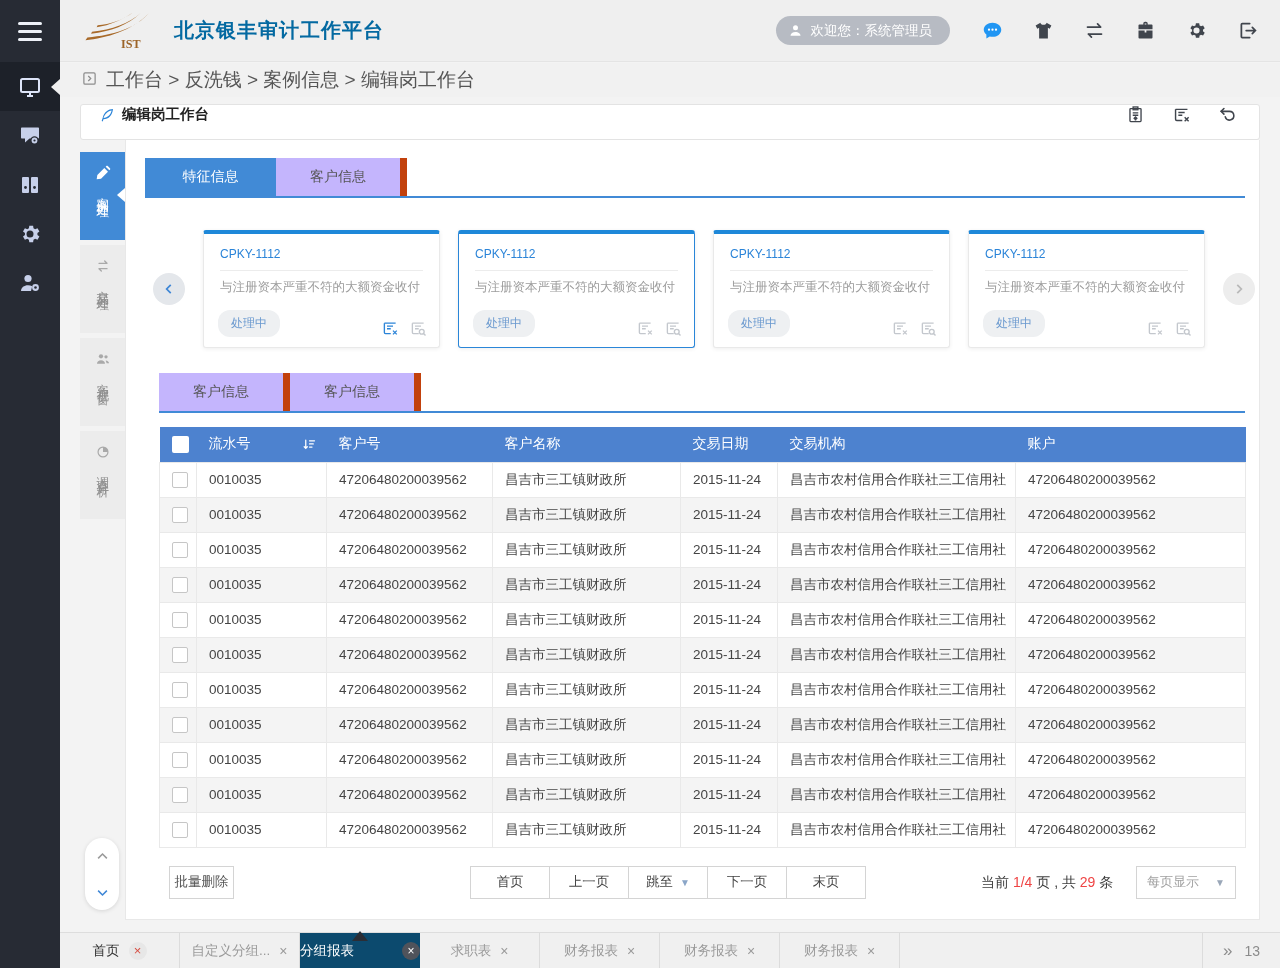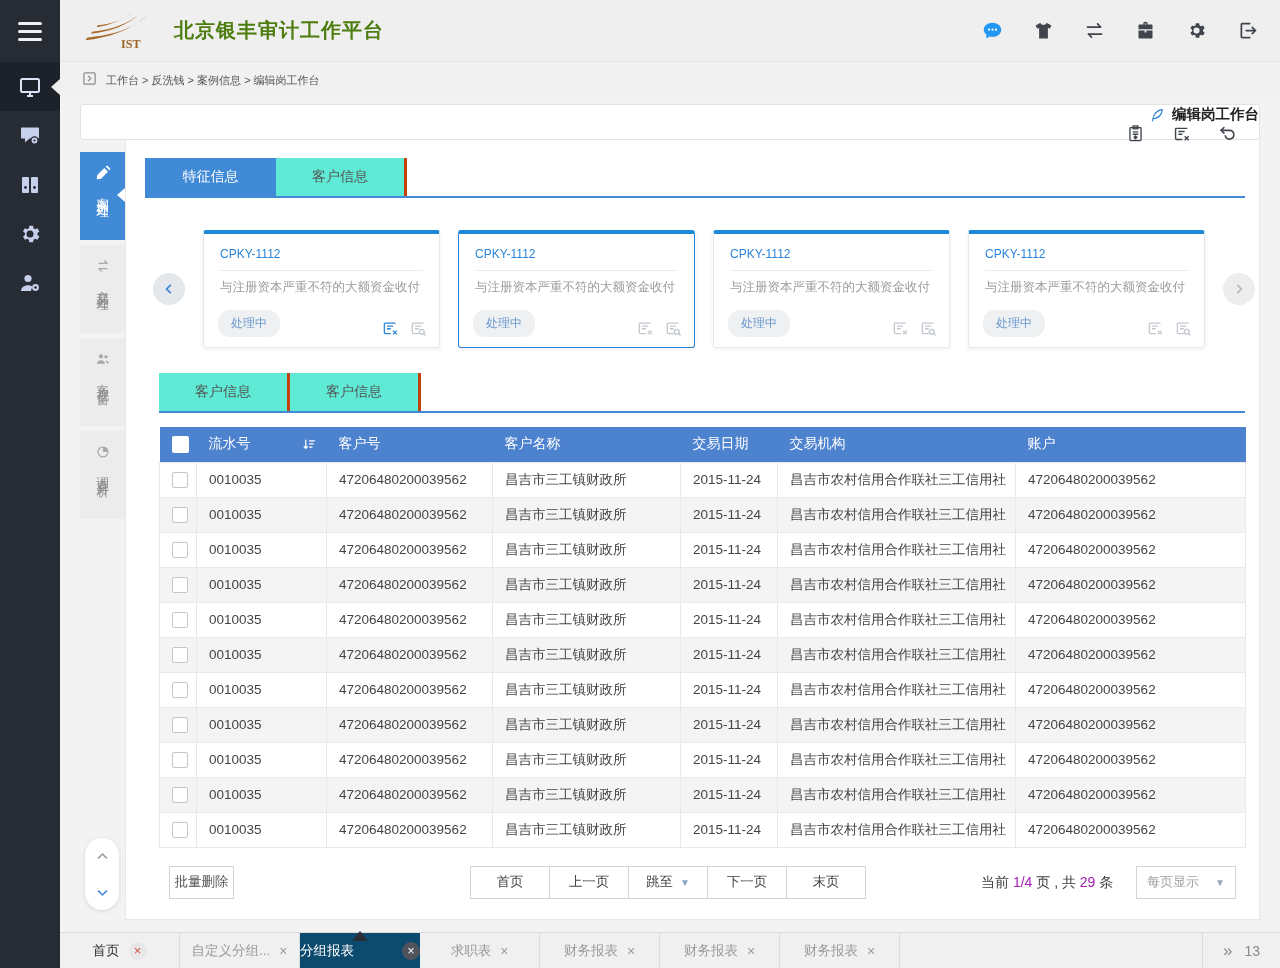--- a/index.html
+++ b/index.html
@@ -16,35 +16,35 @@
   .hamburger { height:62px; display:flex; flex-direction:column; justify-content:center; align-items:center; gap:5px; cursor:pointer; }
   .hamburger i { display:block; width:24px; height:3px; background:#eef1f8; border-radius:2px; }
   .sb-item { position:relative; height:49px; display:flex; align-items:center; justify-content:center; color:#c7d0ea; cursor:pointer; }
   .sb-item svg { width:24px; height:24px; }
   .sb-item.active { background:#1d2129; color:#dde4f8; }
   .sb-item.active::after { content:''; position:absolute; right:0; top:50%; margin-top:-8px; border:8px solid transparent; border-right:9px solid #efefef; }
 
   
   .topbar { position:absolute; left:60px; top:0; width:1220px; height:62px; background:#efefef; border-bottom:1px solid #e4e4e4; display:flex; align-items:center; }
   .logo { margin-left:18px; }
-  .app-title { margin-left:10px; font-size:20px; font-weight:bold; color:#4d7c0f; letter-spacing:1px; }
+  .app-title { margin-left:10px; font-size:20px; font-weight:bold; color:#0369a1; letter-spacing:1px; }
   .topbar-right { margin-left:auto; display:flex; align-items:center; gap:30px; padding-right:22px; }
   .welcome { display:flex; align-items:center; gap:8px; height:29px; background:#b7bbc3; color:#fff; border-radius:15px; padding:0 18px 0 12px; font-size:13.5px; cursor:pointer; margin-right:2px; }
   .welcome .icon svg { width:15px; height:15px; }
   .hicon { color:#40454d; cursor:pointer; }
   .hicon svg { width:21px; height:21px; }
 
   
   .crumb-row { position:absolute; left:60px; top:63px; width:1220px; height:34px; background:#f1f1f1; display:flex; align-items:center; padding-left:22px; }
   .crumb-box { color:#8d8d8d; margin-right:9px; cursor:pointer; }
   .crumb-box svg { width:15px; height:15px; }
-  .crumb-text { font-size:11px; color:#555; }
-
-  
-  .wb-bar { position:absolute; left:80px; top:104px; width:1180px; height:36px; background:#fff; border:1px solid #e3e3e3; border-radius:3px; display:flex; align-items:flex-end; z-index:5;flex-direction:column; }
+  .crumb-text { font-size:19px; color:#555; }
+
+  
+  .wb-bar { position:absolute; left:80px; top:104px; width:1180px; height:36px; background:#fff; border:1px solid #e3e3e3; border-radius:3px; display:flex; align-items:flex-start; z-index:5; }
   .wb-title { display:flex; align-items:center; gap:7px; margin-left:18px; font-size:14.5px; font-weight:bold; color:#222; }
   .wb-title .icon { color:#2b84d8; }
   .wb-title .icon svg { width:16px; height:16px; }
   .wb-actions { margin-left:auto; display:flex; align-items:center; gap:27px; padding-right:22px; color:#555; }
   .wb-actions .hicon svg { width:19px; height:19px; }
 
   
   .content { position:absolute; left:80px; top:140px; width:1180px; height:780px; }
   .vtabs { position:absolute; left:0; top:0; width:45px; height:100%; }
   .vtab { position:relative; width:45px; height:88px; margin:0 0 5px 0; background:#ececec; color:#8f8f8f; display:flex; flex-direction:column; align-items:center; padding-top:13px; cursor:pointer; }
@@ -59,21 +59,21 @@
   .vscroll .icon { cursor:pointer; }
   .vscroll .icon svg { width:15px; height:15px; }
   .vscroll .up { color:#9a9a9a; } .vscroll .down { color:#3f87d6; }
 
   .panel { position:absolute; left:45px; top:0; width:1135px; height:780px; background:#fff; border:1px solid #e8e8e8; border-top:none; }
 
   
   .htabs { display:flex; }
   .tabs1 { margin:18px 0 0 19px; }
   .tabs2 { margin:25px 0 0 33px; }
-  .htab { position:relative; width:131px; height:38px; background:#5eead4; color:#555; font-size:14px; display:flex; align-items:center; justify-content:center; cursor:pointer; border-right:3px solid #c2410c; }
+  .htab { position:relative; width:131px; height:38px; background:#c4b5fd; color:#555; font-size:14px; display:flex; align-items:center; justify-content:center; cursor:pointer; border-right:7px solid #c2410c; }
   .htab.active { background:#418ad6; color:#fff; border-right:none; }
   .htab.active::after { content:''; position:absolute; bottom:-8px; left:50%; margin-left:-8px; border:8px solid transparent; border-top:8px solid #418ad6; z-index:3; }
   .blue-line1 { height:2px; background:#418ad6; margin-left:19px; width:1100px; }
   .blue-line2 { height:2px; background:#418ad6; margin-left:33px; width:1086px; }
 
   
   .carousel { display:flex; align-items:center; margin:32px 0 0 27px; }
   .nav-btn { width:32px; height:32px; border-radius:50%; display:flex; align-items:center; justify-content:center; cursor:pointer; flex:0 0 auto; }
   .nav-btn svg { width:14px; height:14px; }
   .nav-prev { background:#e4e7eb; color:#3f87d6; margin-right:18px; }
@@ -104,21 +104,21 @@
   td.cbcell, th.cbcell { padding-left:9px; }
 
   
   .tfoot { position:relative; margin:18px 0 0 33px; width:1086px; height:34px; font-size:14px; }
   .btn { display:inline-flex; align-items:center; justify-content:center; background:#fff; border:1px solid #d4d4d4; color:#444; height:33px; cursor:pointer; }
   .batch { position:absolute; left:10px; width:65px; font-size:13.5px; color:#555; }
   .pager { position:absolute; left:312px; display:flex; }
   .pager .btn { width:80px; margin-left:-1px; }
   .pager .caret { color:#8ba6c8; font-size:10px; margin-left:7px; }
   .stats { position:absolute; left:822px; top:8px; color:#3c3c3c; }
-  .stats b { color:#a21caf; font-weight:normal; }
+  .stats b { color:#ef4444; font-weight:normal; }
   .pagesize { position:absolute; right:9px; width:100px; justify-content:space-between; padding:0 10px; color:#a2a2a2; font-size:13px; }
   .pagesize .caret { color:#9aa7b8; font-size:10px; }
 
   
   .bbar { position:absolute; left:60px; right:0; bottom:0; height:36px; background:#f0f0f0; border-top:1px solid #ddd; display:flex; z-index:15; }
   .btab { position:relative; width:120px; display:flex; align-items:center; justify-content:center; gap:9px; font-size:13.5px; color:#9a9a9a; border-right:1px solid #dcdcdc; cursor:pointer; }
   .btab:first-child { color:#333; }
   .btab .close { font-size:14px; line-height:1; color:#9a9a9a; cursor:pointer; }
   .btab .close.red { width:18px; height:18px; border-radius:50%; background:#e7e7e7; color:#d64c41; display:flex; align-items:center; justify-content:center; font-size:13px; }
   .btab.active { background:#0c4a6e; color:#fff; border-right:none;justify-content:space-between; }
@@ -192,20 +192,29 @@
       <g fill="#a86a2a">
         <path d="M8 34 C30 32 58 24 76 5 C62 21 38 29 10 31 Z"></path>
         <path d="M14 27 C34 25 54 18 67 5 C55 16 36 23 15 25 Z"></path>
         <path d="M20 20 C34 18 48 12 59 4 C49 12 34 17 21 18 Z"></path>
       </g>
       <text x="46" y="42" font-size="13" font-weight="bold" fill="#9c6428" font-family="Liberation Serif, serif">IST</text>
     </svg>
   </span>
   <span class="app-title">北京银丰审计工作平台</span>
   <div class="topbar-right">
+    <div class="welcome">
+      <span class="icon">
+        <svg viewBox="0 0 24 24" fill="currentColor">
+            <circle cx="12" cy="7.5" r="4"></circle>
+            <path d="M4 20.5c0-3.6 3.6-6.2 8-6.2s8 2.6 8 6.2z"></path>
+          </svg>
+      </span>
+      <span>欢迎您：系统管理员</span>
+    </div>
     <div style="display:flex;align-items:center;gap:30px">
         <span class="hicon">
           <svg viewBox="0 0 24 24">
             <path d="M12 3C6.5 3 2 6.5 2 10.9c0 2.2 1.1 4.2 3 5.6V21l3.8-2.2c1 .3 2.1.4 3.2.4 5.5 0 10-3.5 10-8.2S17.5 3 12 3z" fill="#2196f3"></path>
             <circle cx="8" cy="11" r="1.3" fill="#fff"></circle>
             <circle cx="12" cy="11" r="1.3" fill="#fff"></circle>
             <circle cx="16" cy="11" r="1.3" fill="#fff"></circle>
           </svg>
         </span>
         <span class="hicon">

